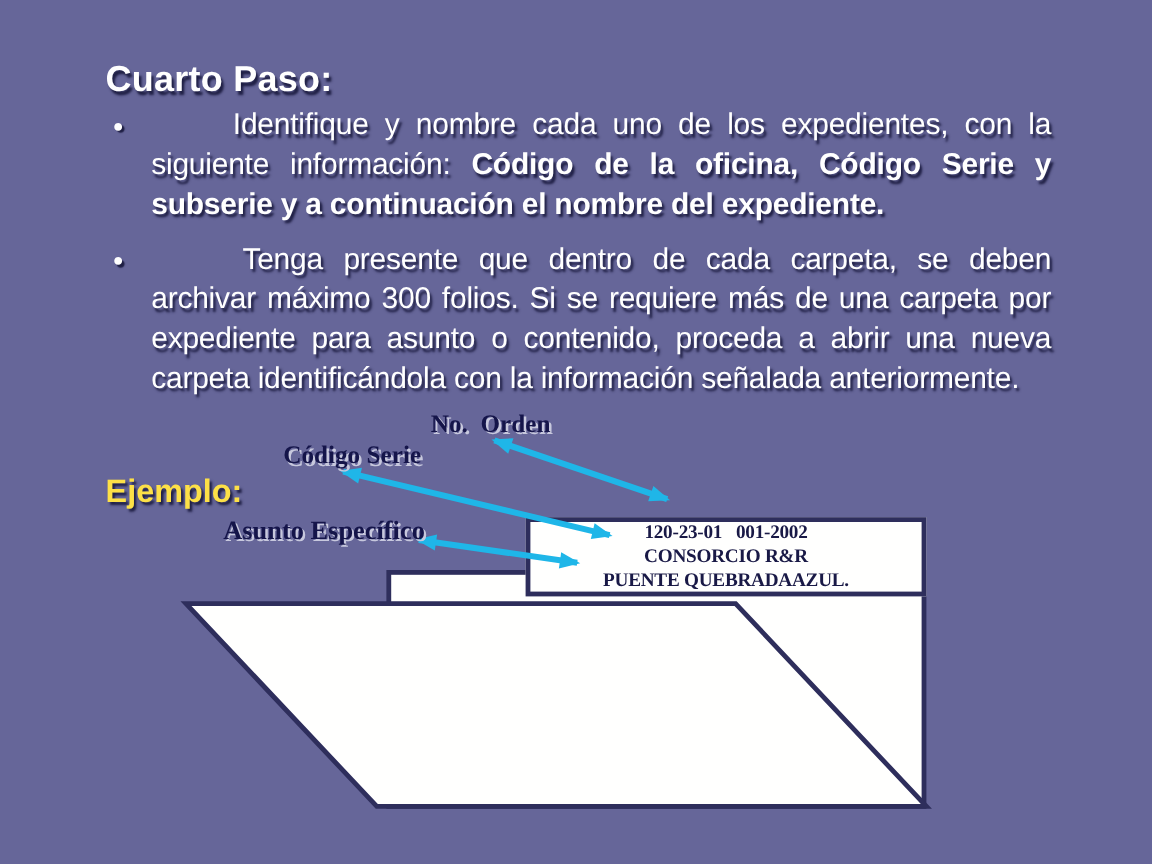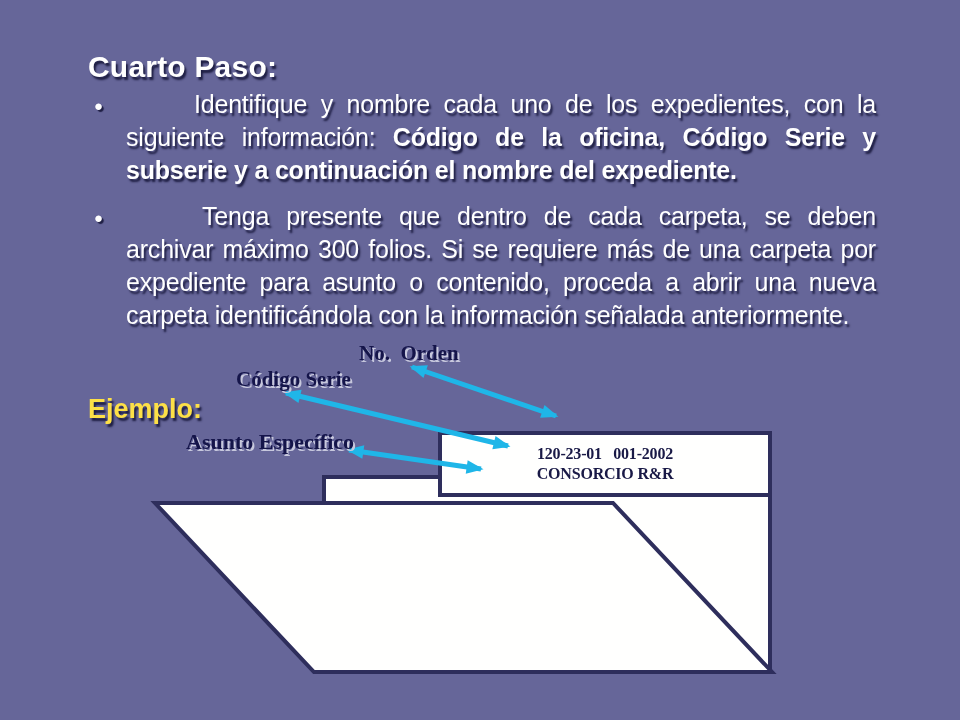--- a/index.html
+++ b/index.html
@@ -70,20 +70,21 @@
 <div class="slide">
 
   <svg class="shapes-svg" width="960" height="720" viewBox="0 0 960 720">
     <rect x="324" y="477" width="446" height="195" fill="#fffffe" stroke="#2e2e5c" stroke-width="4"></rect>
     <polygon points="155,503 613,503 772,672 314,672" fill="#fffffe" stroke="#2e2e5c" stroke-width="4"></polygon>
   </svg>
 
   <div class="folder-tab">
     <div class="tab-line">120-23-01   001-2002</div>
     <div class="tab-line">CONSORCIO R&amp;R</div>
+    <div class="tab-line">PUENTE QUEBRADAAZUL.</div>
   </div>
 
   <svg class="arrows-svg" width="960" height="720" viewBox="0 0 960 720">
     <defs>
       <marker id="arrhead" viewBox="0 0 10 10" refX="8.5" refY="5" markerWidth="4" markerHeight="3.4" orient="auto-start-reverse">
         <path d="M0,1 L10,5 L0,9 Z" fill="#1fb6e8"></path>
       </marker>
     </defs>
     <line x1="412" y1="367" x2="556" y2="416" stroke="#1fb6e8" stroke-width="5" marker-start="url(#arrhead)" marker-end="url(#arrhead)"></line>
     <line x1="286" y1="393" x2="508" y2="446" stroke="#1fb6e8" stroke-width="5" marker-start="url(#arrhead)" marker-end="url(#arrhead)"></line>

